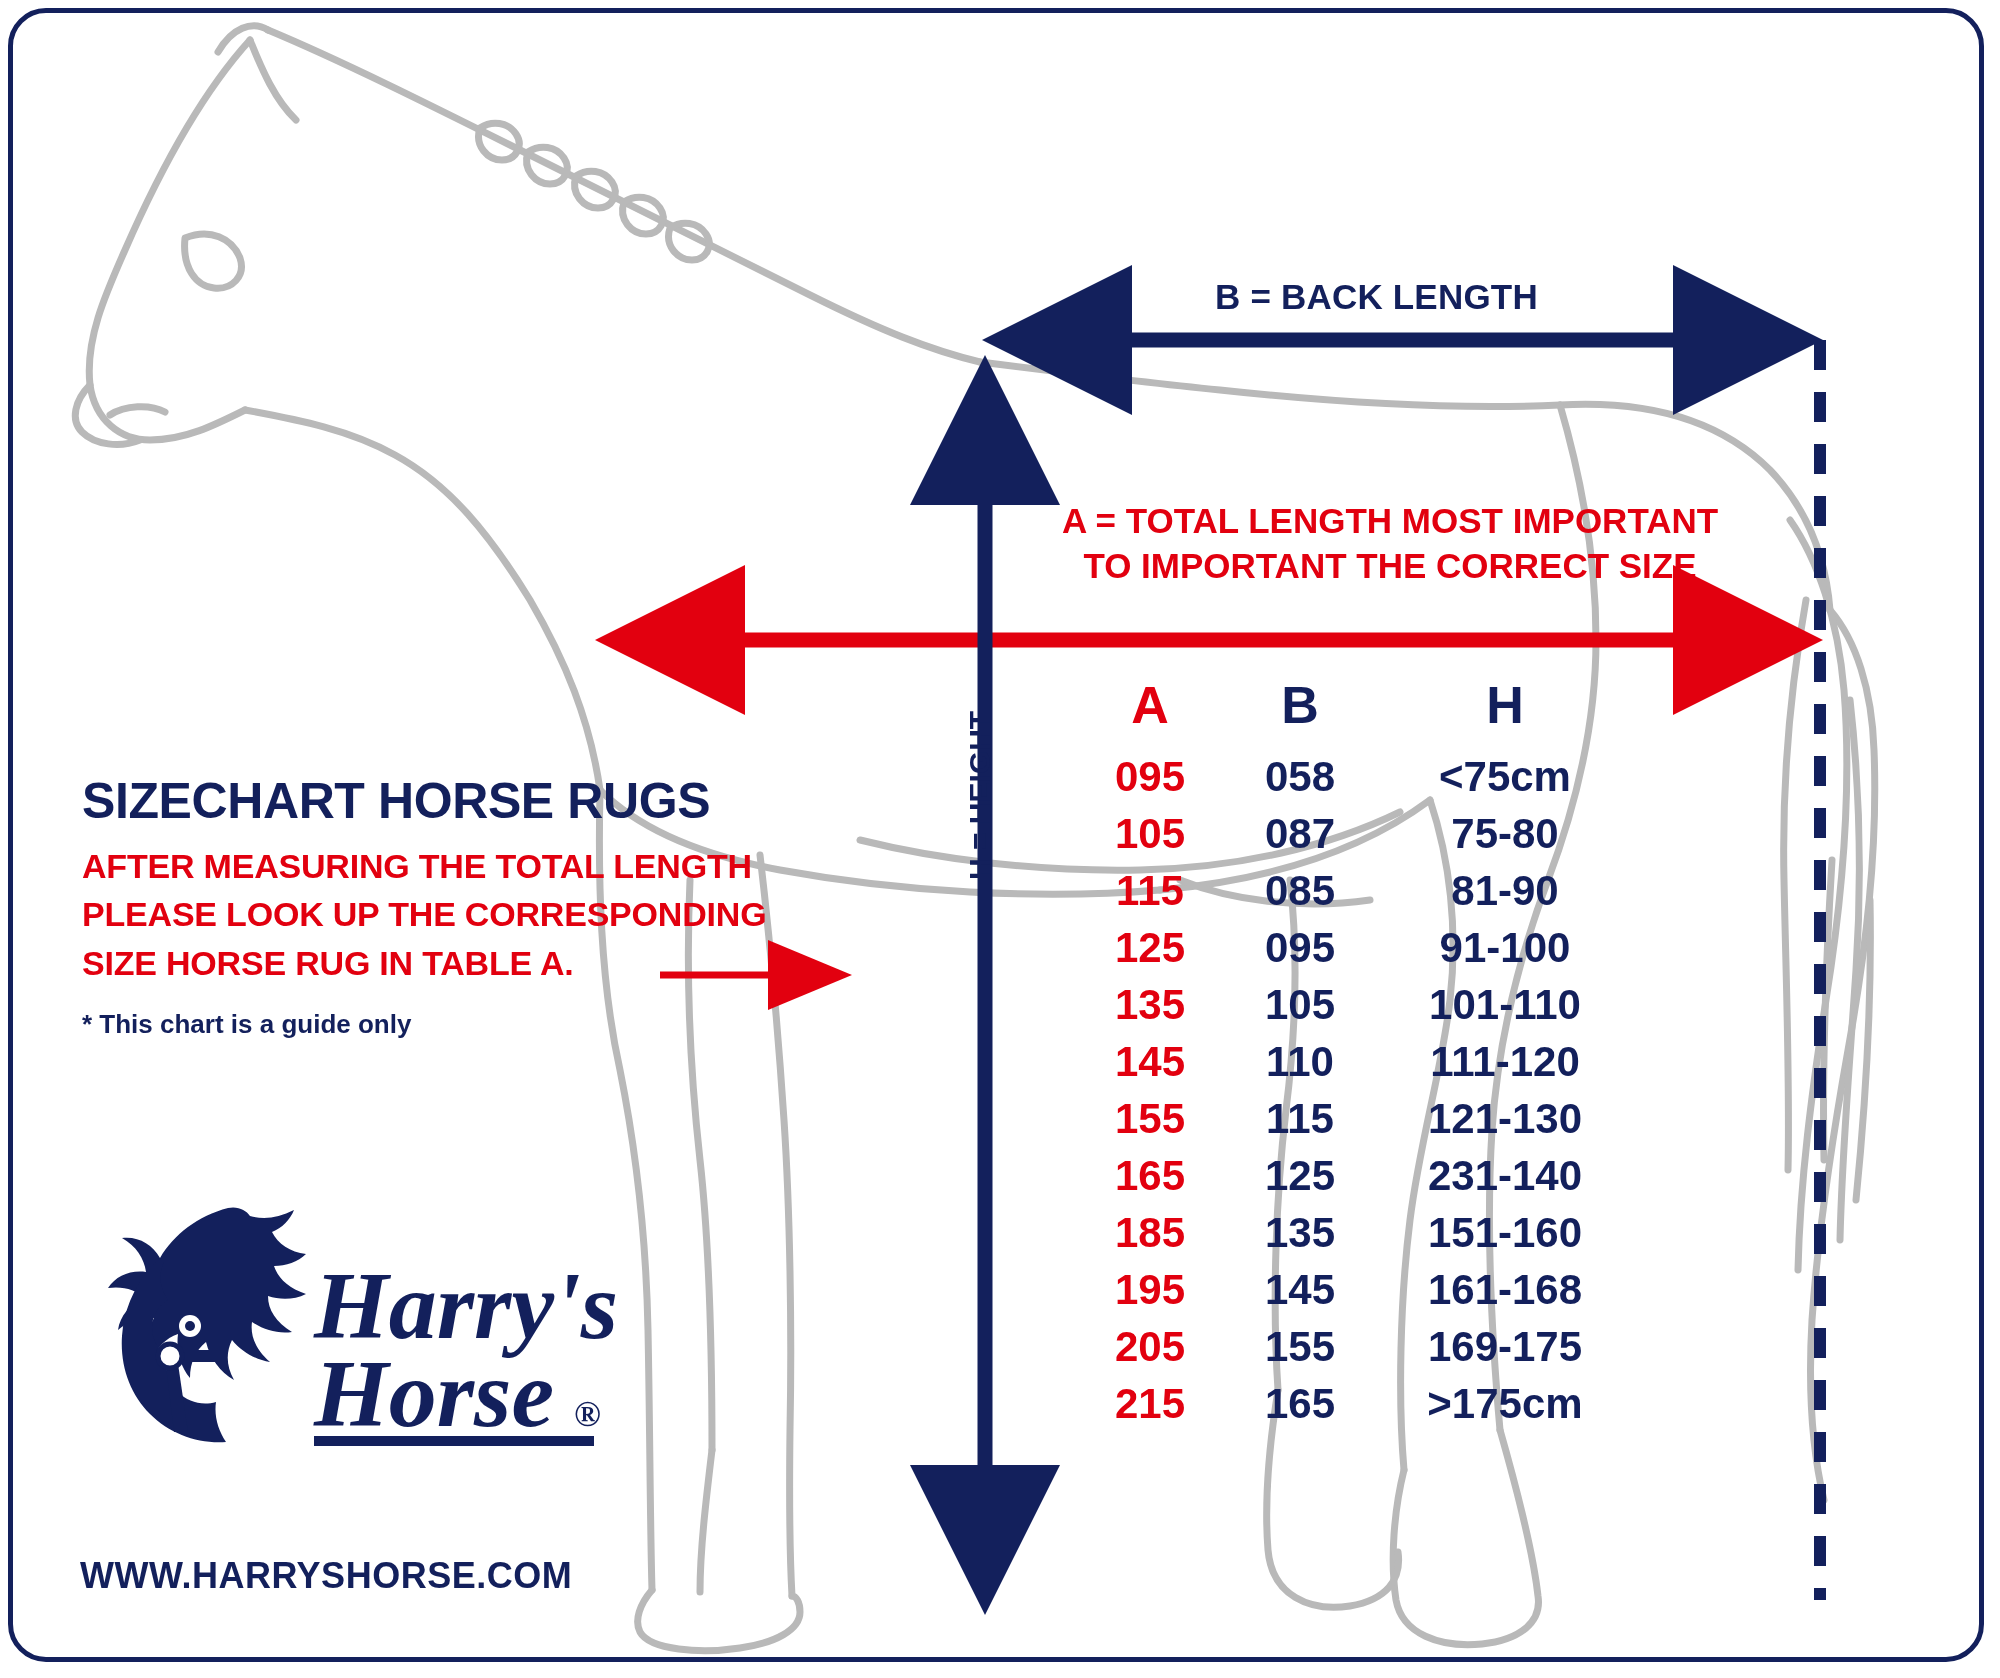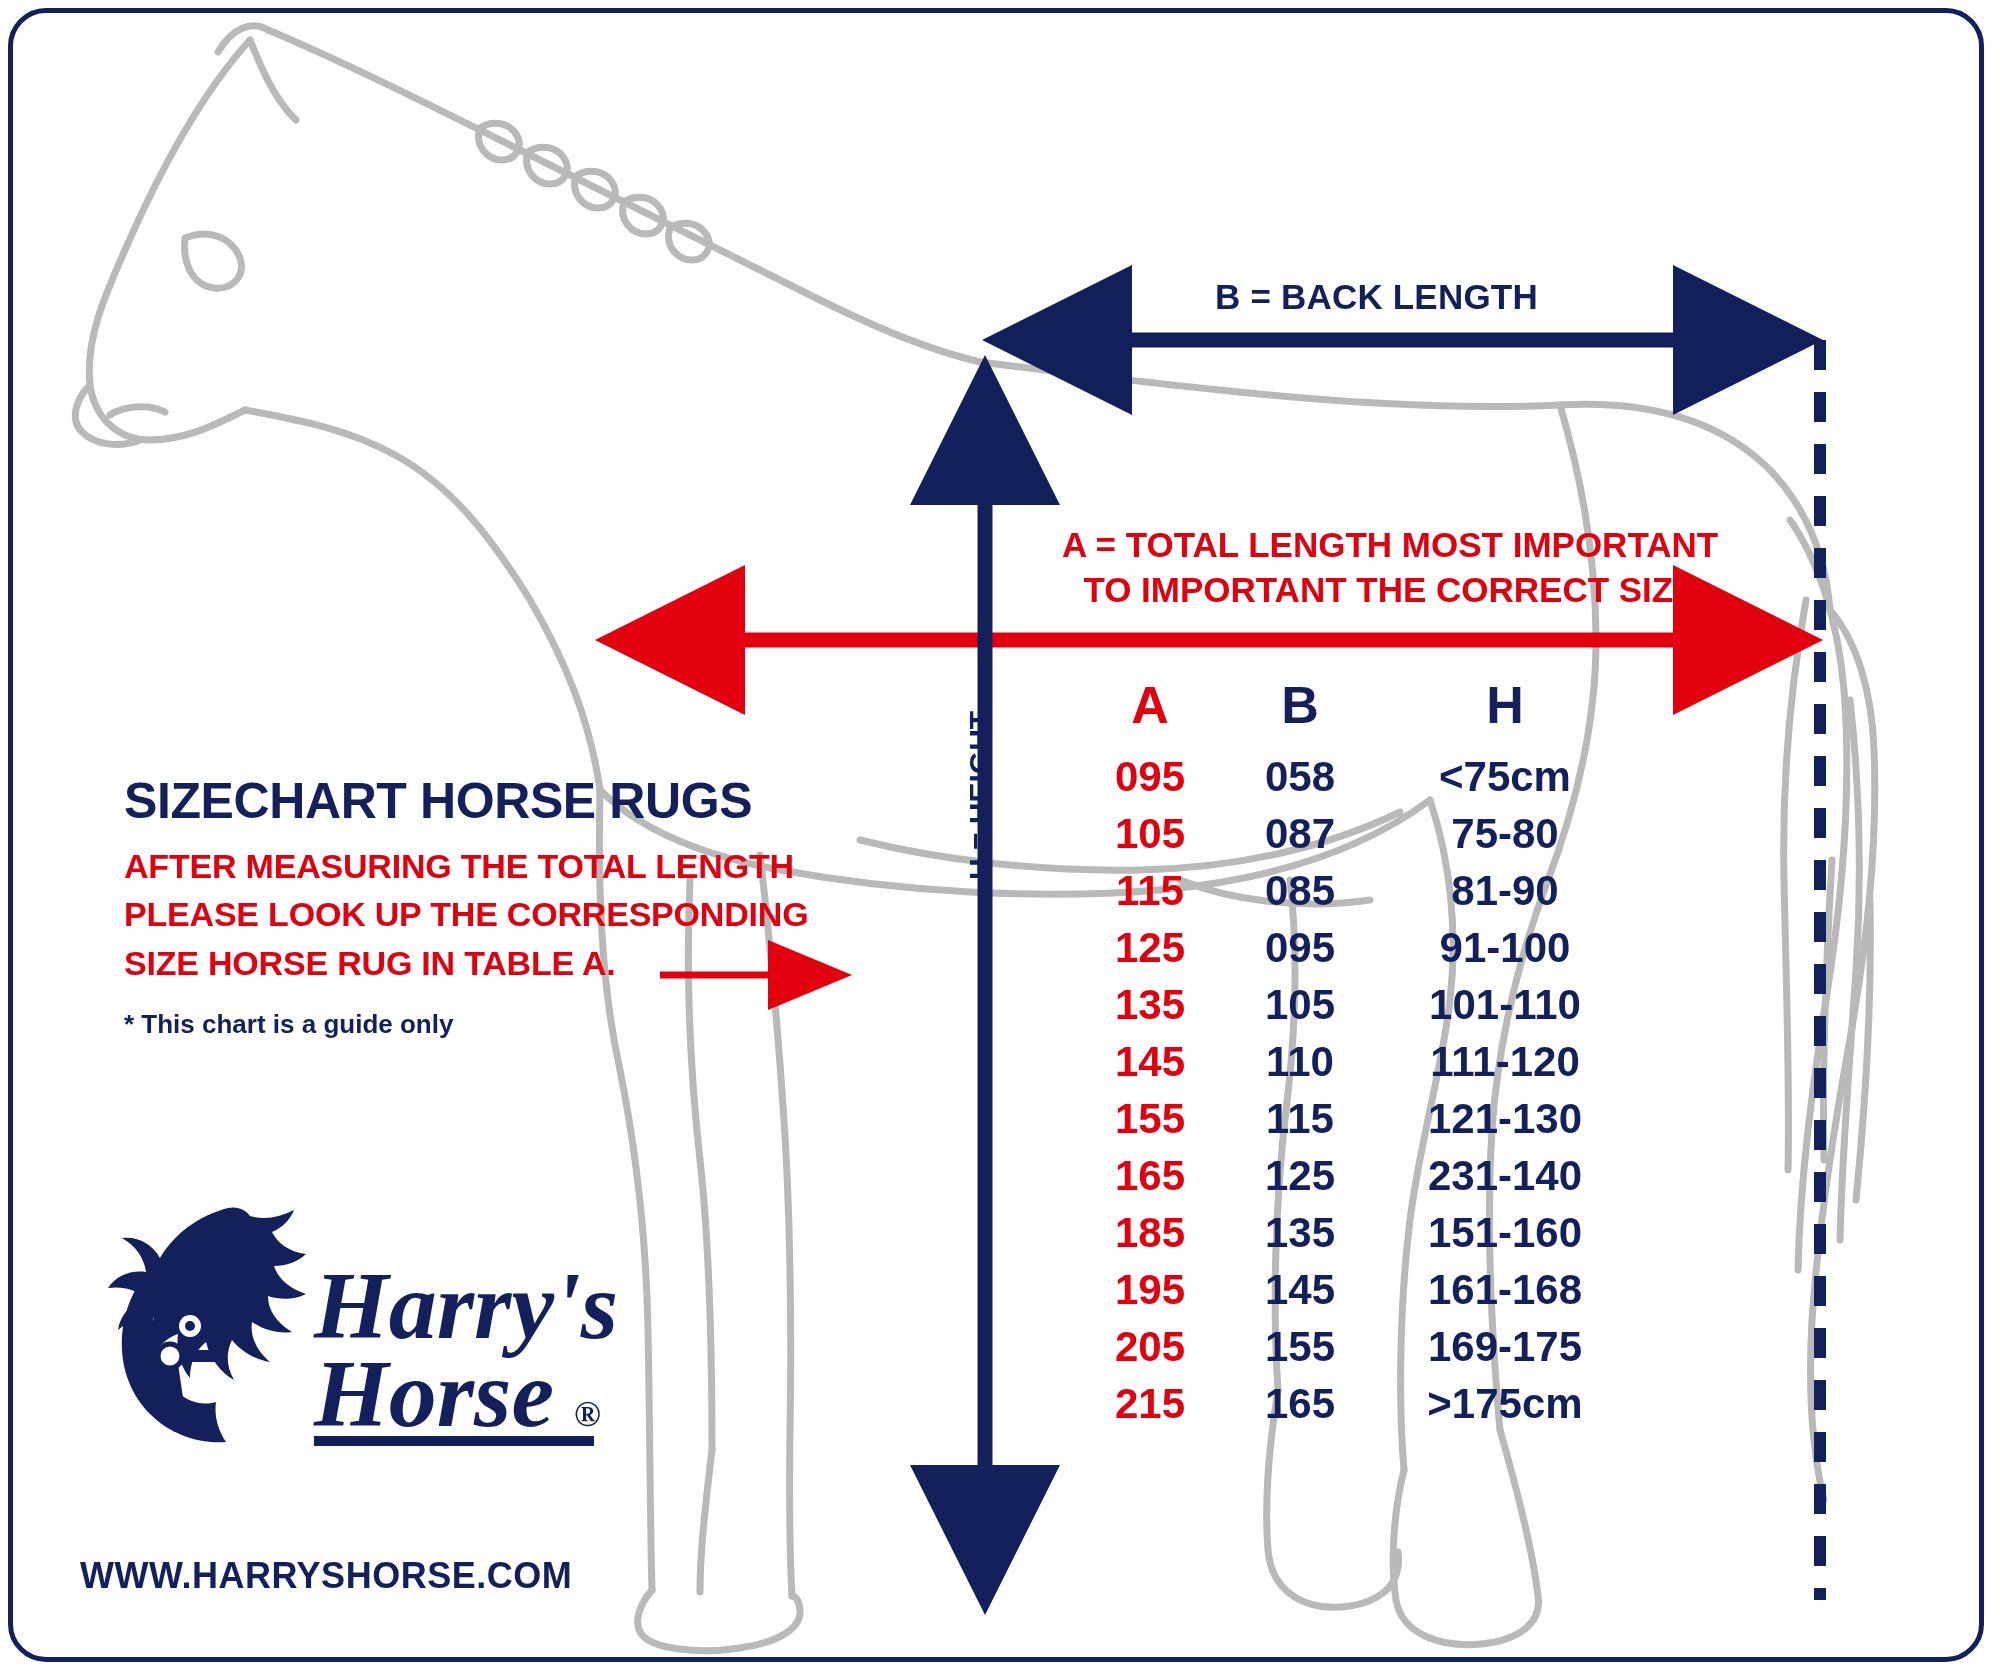--- a/index.html
+++ b/index.html
@@ -50,21 +50,21 @@
     top: 277px;
     font-size: 35px;
     font-weight: bold;
     color: #13205c;
     letter-spacing: 0.2px;
     white-space: nowrap;
   }
   .label-a {
     position: absolute;
     left: 1010px;
-    top: 523px;
+    top: 499px;
     width: 760px;
     text-align: center;
     font-size: 35px;
     font-weight: bold;
     color: #e2000f;
     line-height: 1.28;
   }
   .label-h {
     position: absolute;
     left: 963px;
@@ -76,21 +76,20 @@
     transform-origin: left top;
     white-space: nowrap;
   }
 
   
   .title-block {
     position: absolute;
     left: 82px;
     top: 772px;
     width: 820px;
-    margin-left: 42px;
   }
   .title-main {
     font-size: 50px;
     font-weight: bold;
     color: #13205c;
     letter-spacing: -0.4px;
     white-space: nowrap;
   }
   .title-sub {
     margin-top: 12px;

